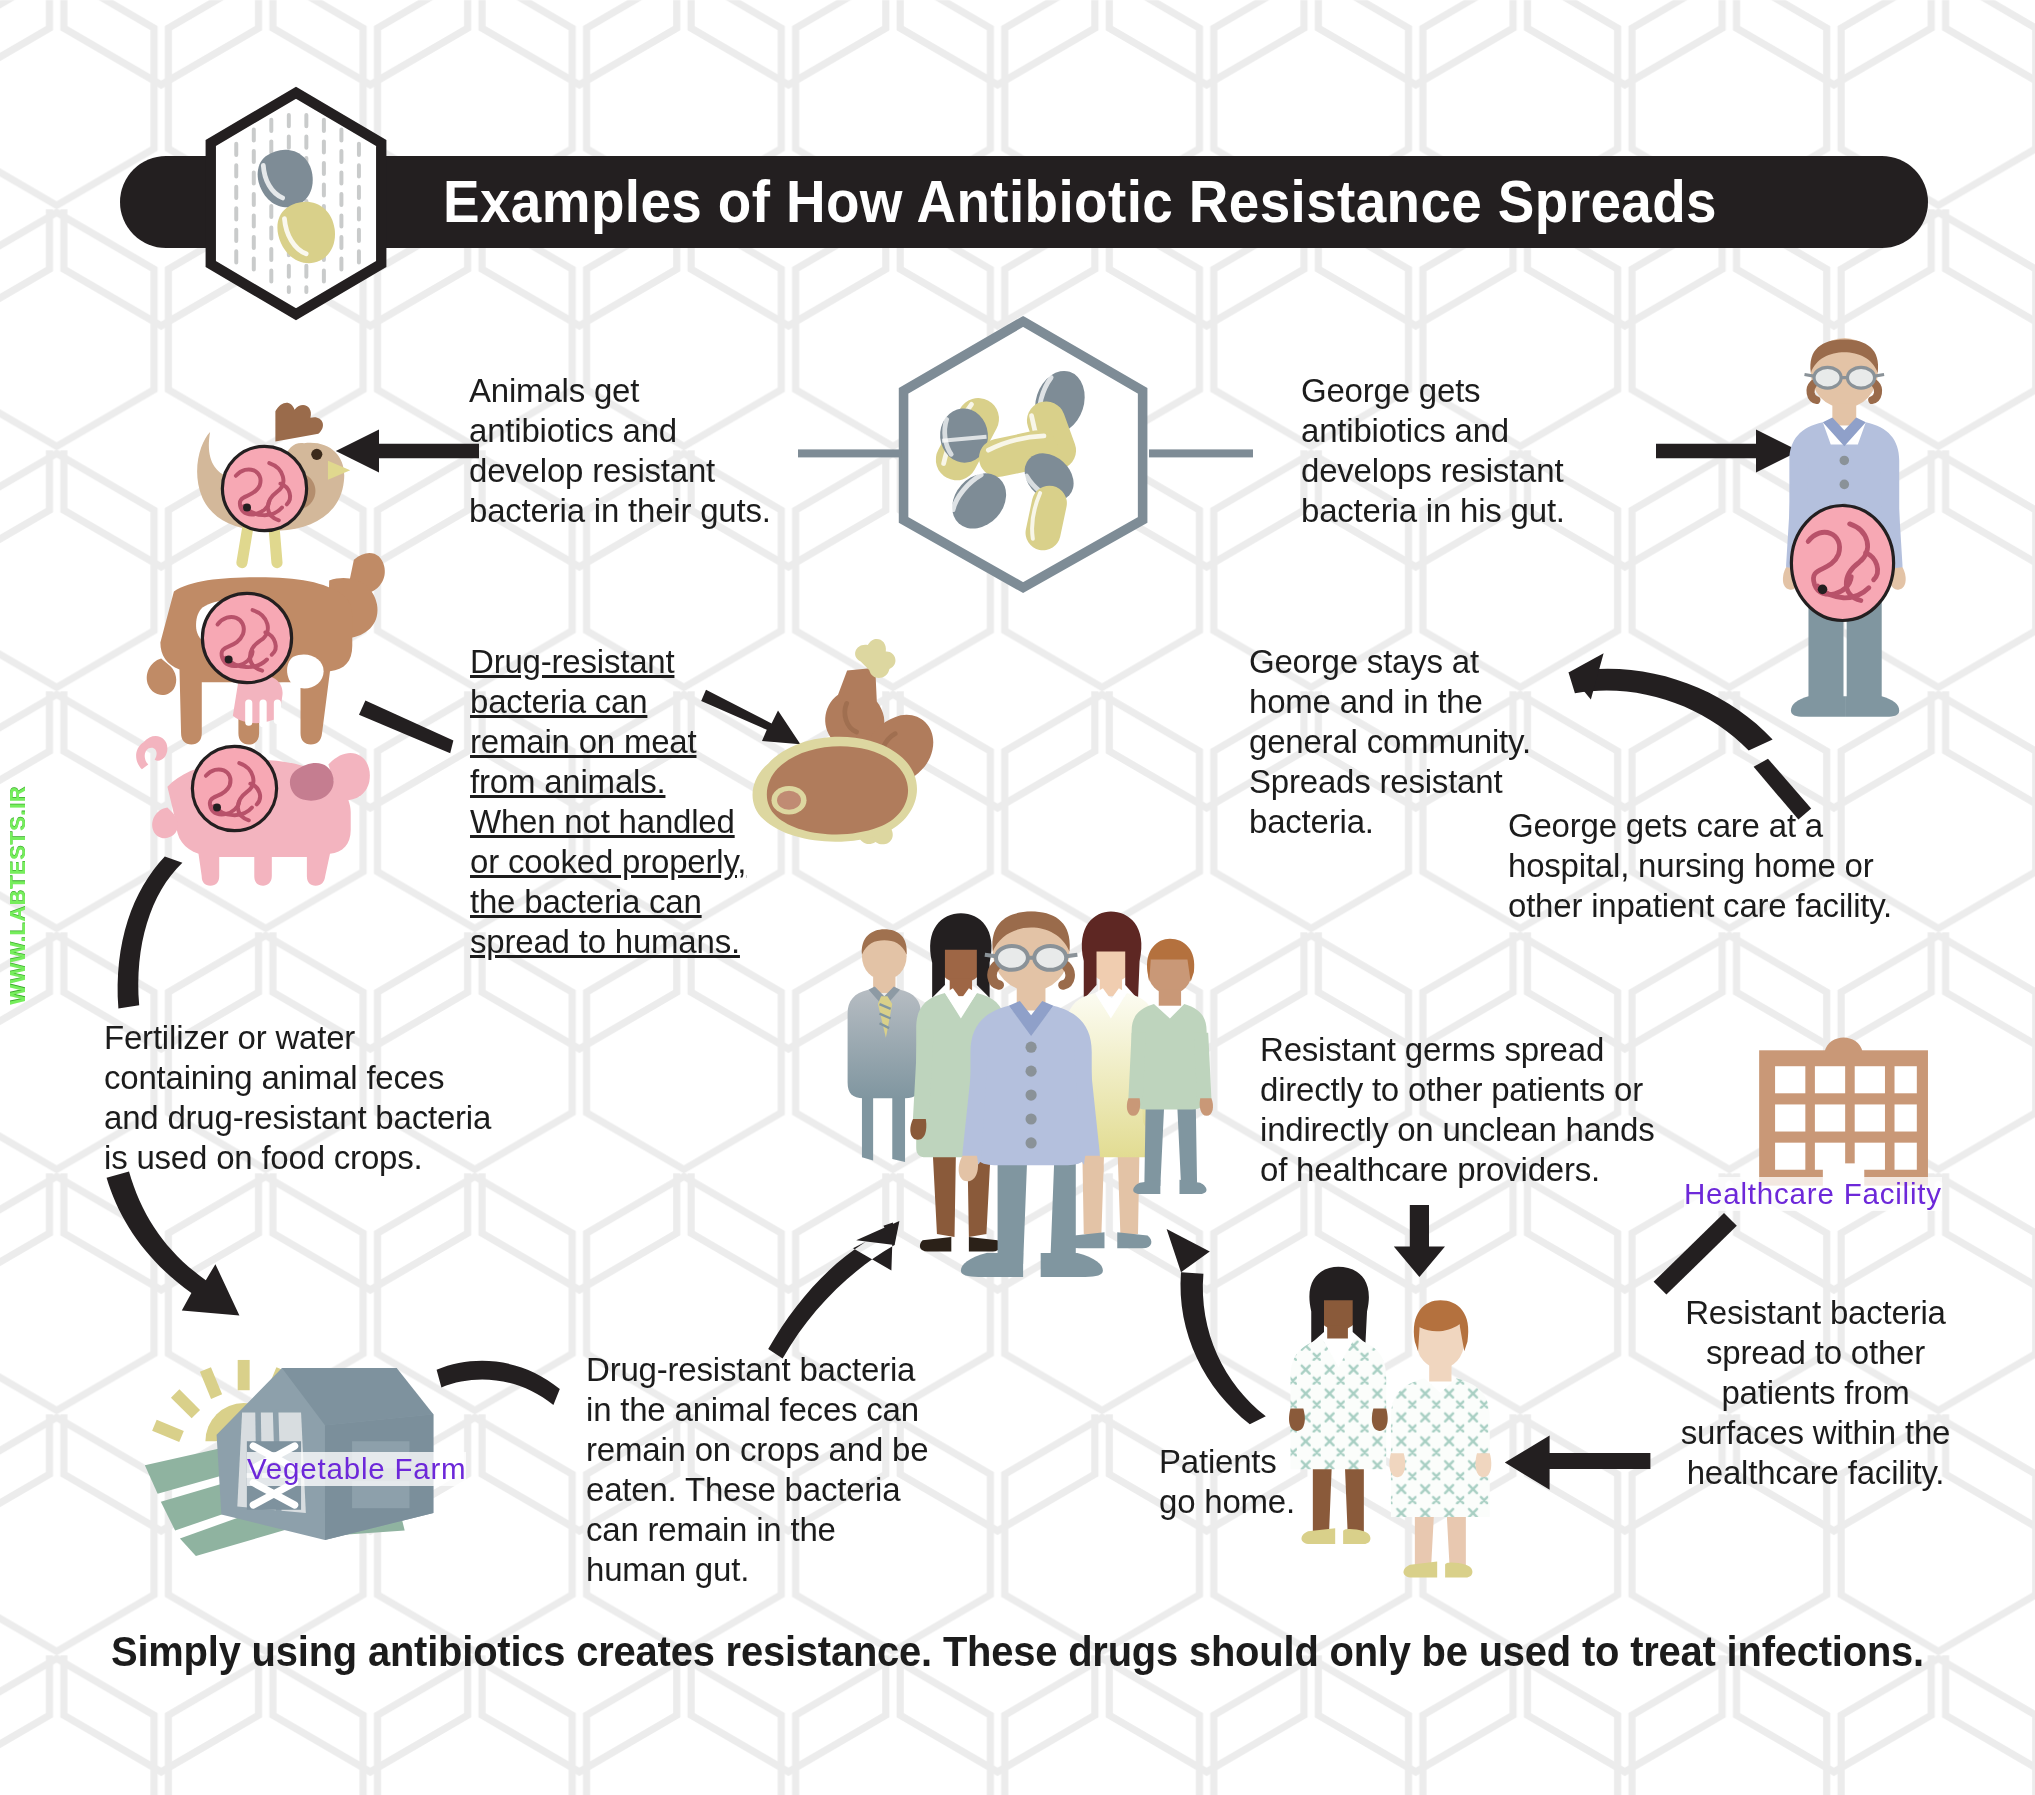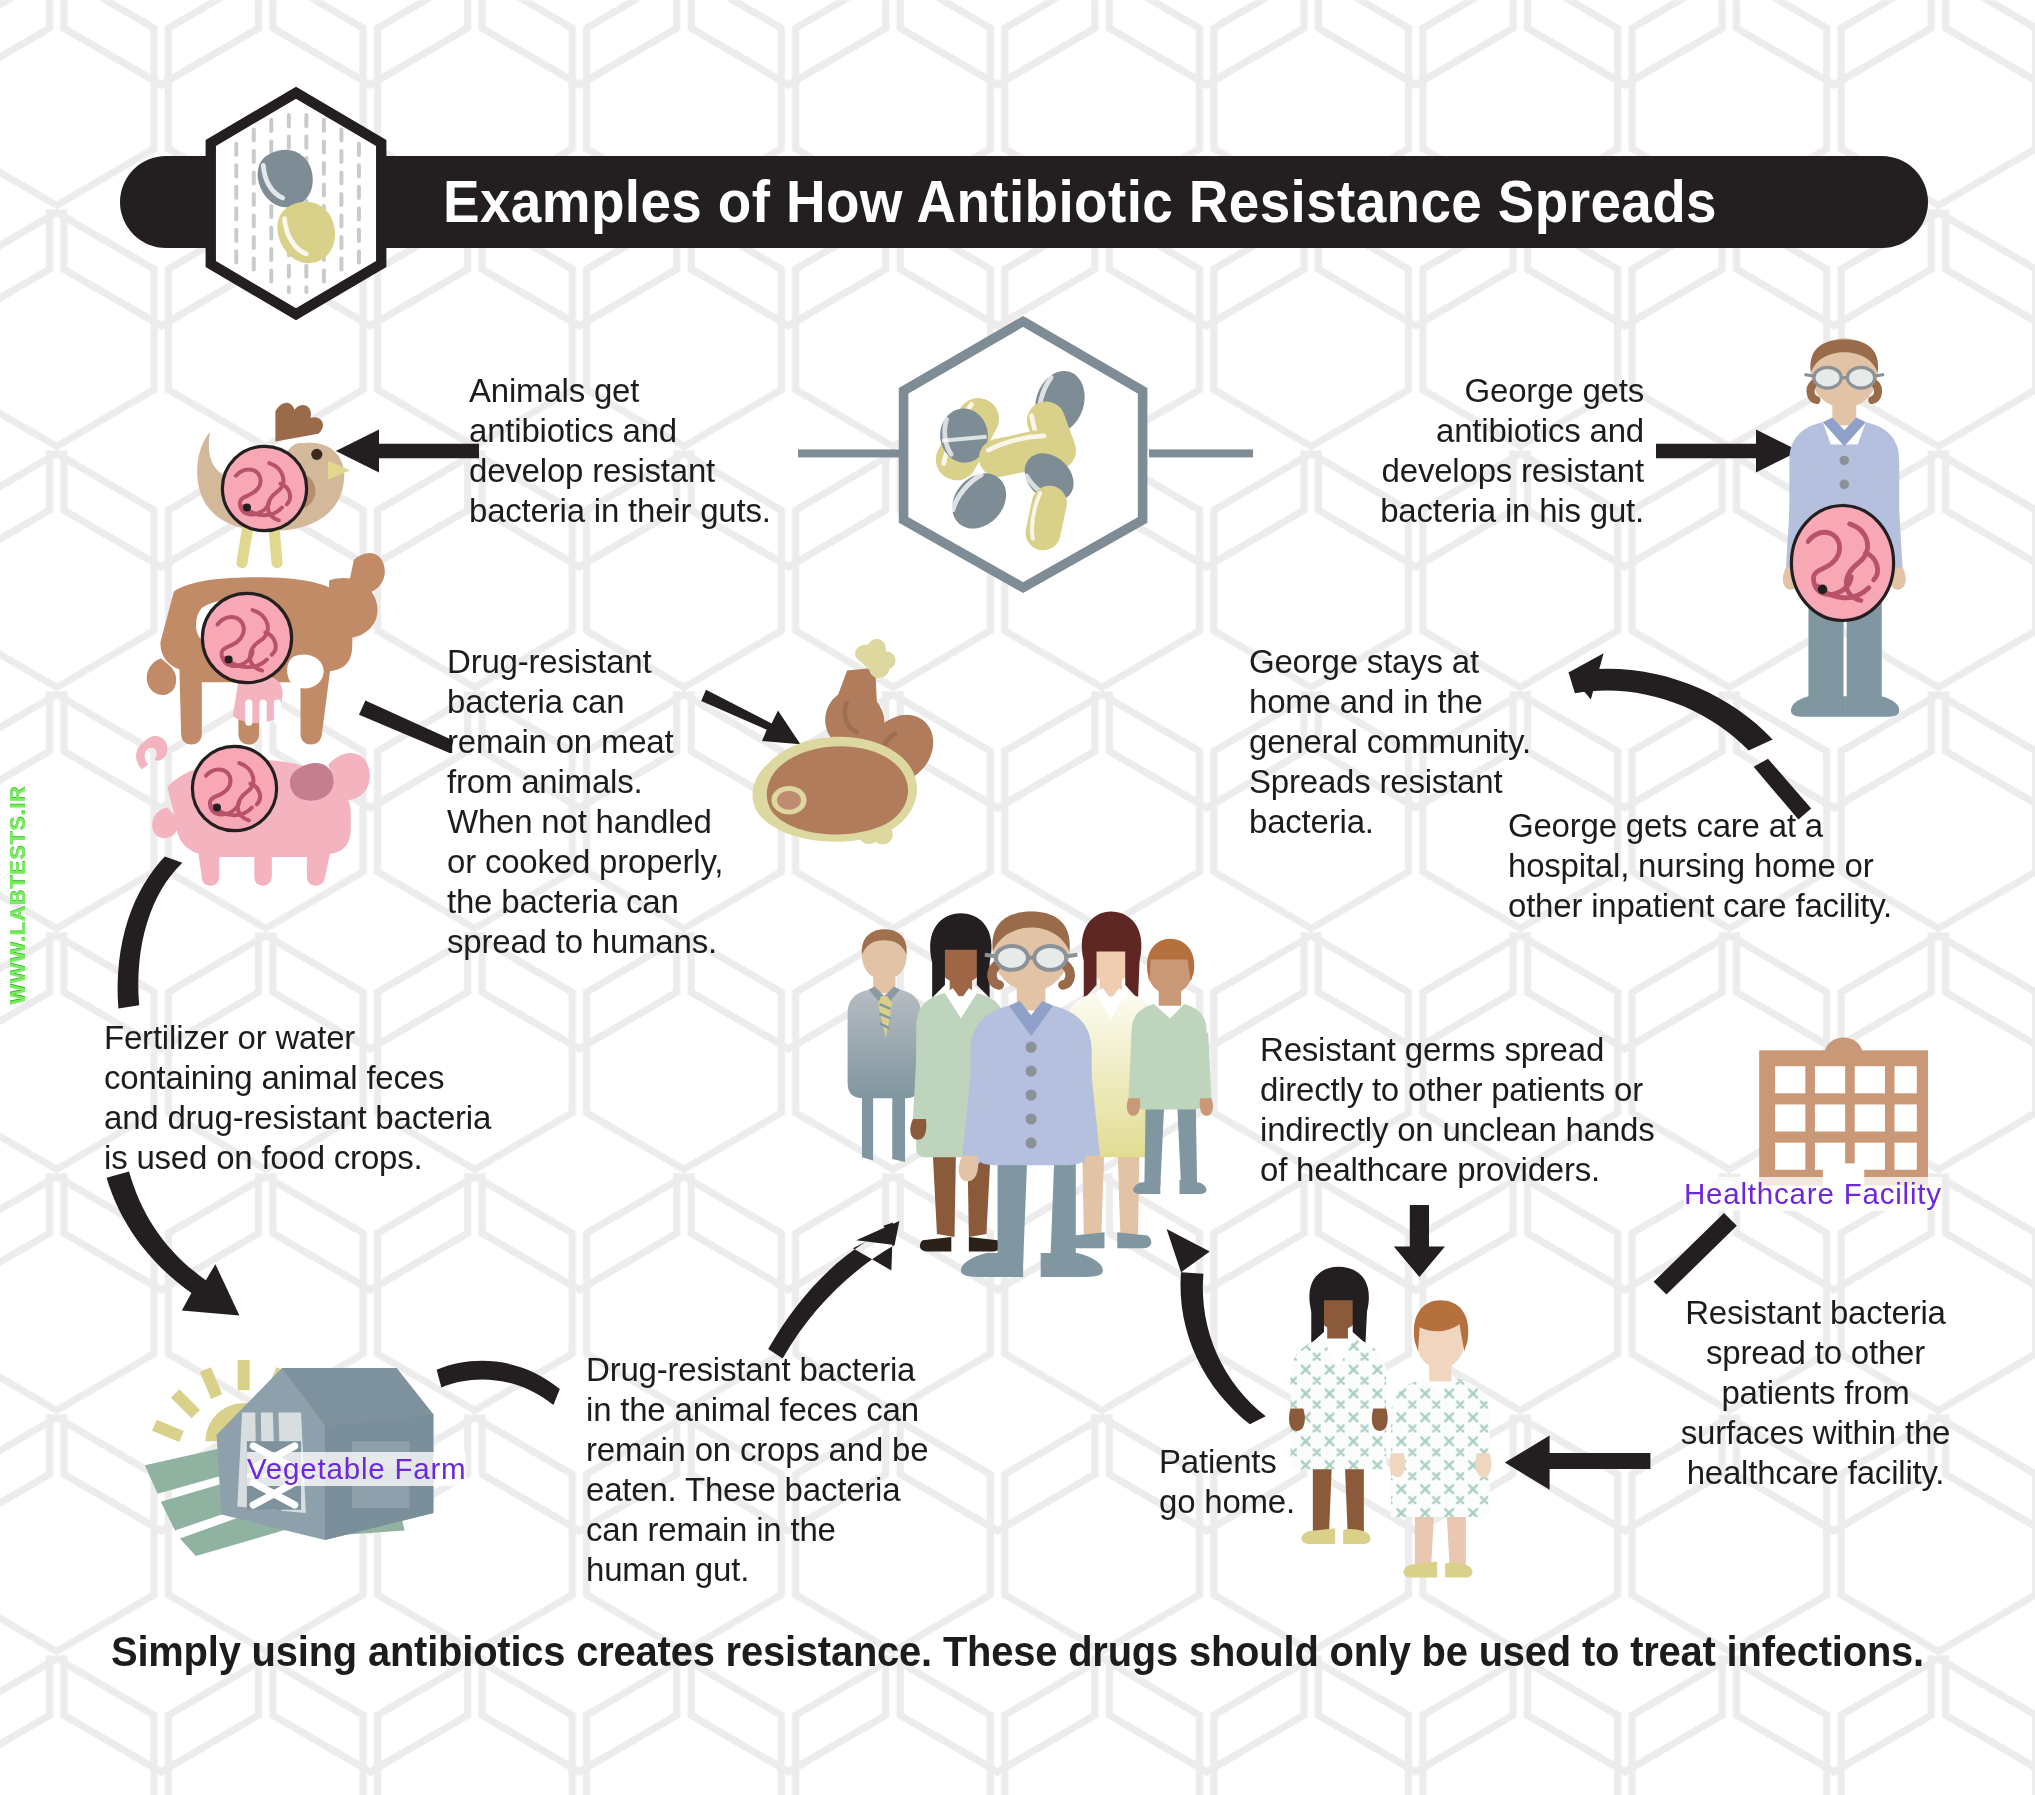--- a/index.html
+++ b/index.html
@@ -144,21 +144,21 @@
 </svg>
 
 <div class="tx" style="left:469px;top:371px;width:335px;">Animals get
 antibiotics and
 develop resistant
 bacteria in their guts.</div>
 <svg class="arrow" style="left:331px;top:423px;" width="148" height="56" viewBox="0 0 185 70">
   <path d="M185 26 L60 26 L60 8 L6 35 L60 62 L60 44 L185 44 Z" fill="#231f20"></path>
 </svg>
 
-<div class="tx" style="left:1301px;top:371px;width:343px;text-align:right;">George gets
+<div class="tx" style="left:1301px;top:371px;width:343px;">George gets
 antibiotics and
 develops resistant
 bacteria in his gut.</div>
 <svg class="arrow" style="left:1656px;top:423px;" width="148" height="56" viewBox="0 0 185 70">
   <path d="M0 26 L125 26 L125 8 L179 35 L125 62 L125 44 L0 44 Z" fill="#231f20"></path>
 </svg>
 
 <svg class="art" style="left:148px;top:395px;" width="207" height="176" viewBox="0 0 260 220">
   <path d="M160 20 c8 -14 20 -14 24 -2 c10 -12 24 -4 20 10 c14 -4 22 10 10 20 l-54 10 Z" fill="#9a6b4b"></path>
   <path d="M196 60 c34 -4 54 18 50 48 c-4 38 -36 60 -82 62 c-46 2 -82 -10 -96 -42 c-14 -34 -2 -70 10 -82 c-6 34 6 50 22 56 c26 10 62 0 70 -22 c6 -14 14 -22 26 -20 Z" fill="#d3b89a"></path>
@@ -258,21 +258,21 @@
   <ellipse cx="67" cy="75" rx="64" ry="72" fill="#f7a8b4" stroke="#231f20" stroke-width="4"></ellipse>
   <g stroke="#b8526a" stroke-width="6" fill="none" stroke-linecap="round">
     <path d="M24 48 c16 -22 46 -10 38 16 c-10 24 -38 14 -30 38 c8 22 44 12 46 -10"></path>
     <path d="M76 26 c24 8 30 34 12 48 c-22 16 -22 42 2 48"></path>
     <path d="M36 104 c18 18 46 20 64 2"></path>
     <path d="M96 62 c14 6 20 24 10 34"></path>
   </g>
   <circle cx="42" cy="108" r="6" fill="#231f20"></circle>
 </svg>
 
-<div class="tx" style="left:447px;top:642px;width:319px;">Drug-resistant
+<div class="tx" style="left:470px;top:642px;width:319px;text-decoration:underline;">Drug-resistant
 bacteria can
 remain on meat
 from animals.
 When not handled
 or cooked properly,
 the bacteria can
 spread to humans.</div>
 <svg class="arrow" style="left:351px;top:694px;" width="104" height="56" viewBox="0 0 130 70">
   <path d="M128 58 L18 8 L10 26 L124 74 Z" fill="#231f20"></path>
 </svg>

